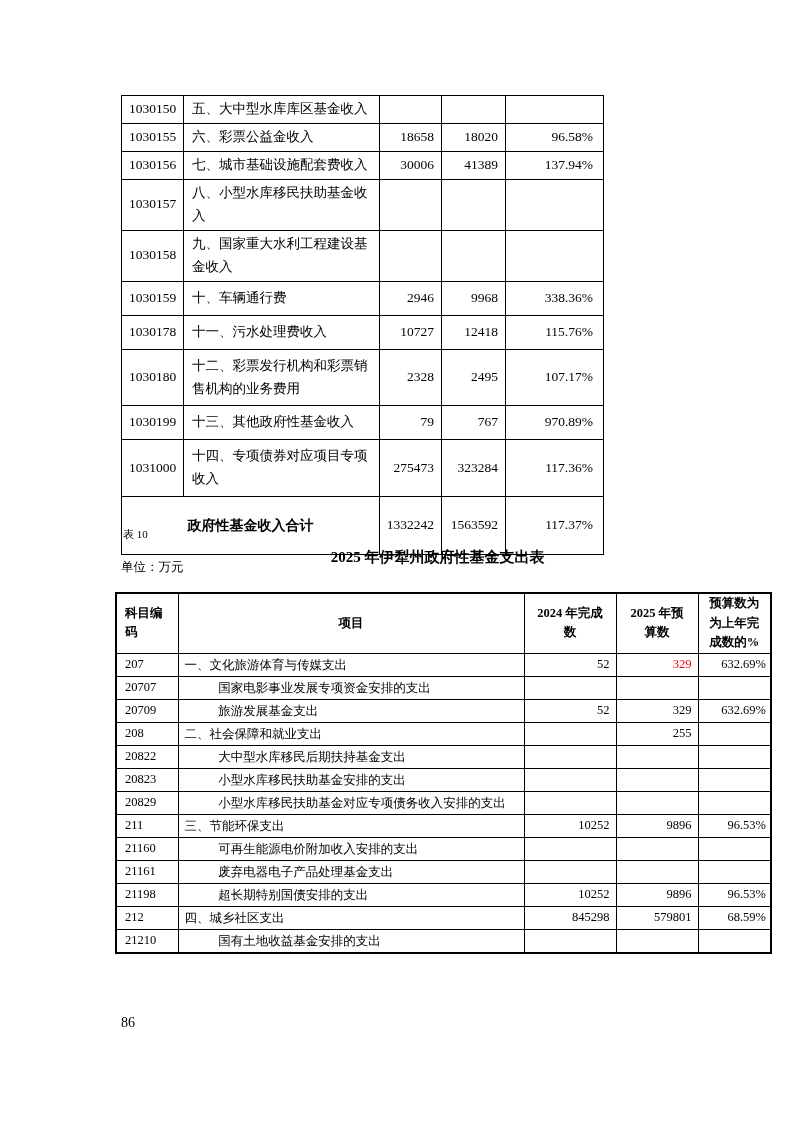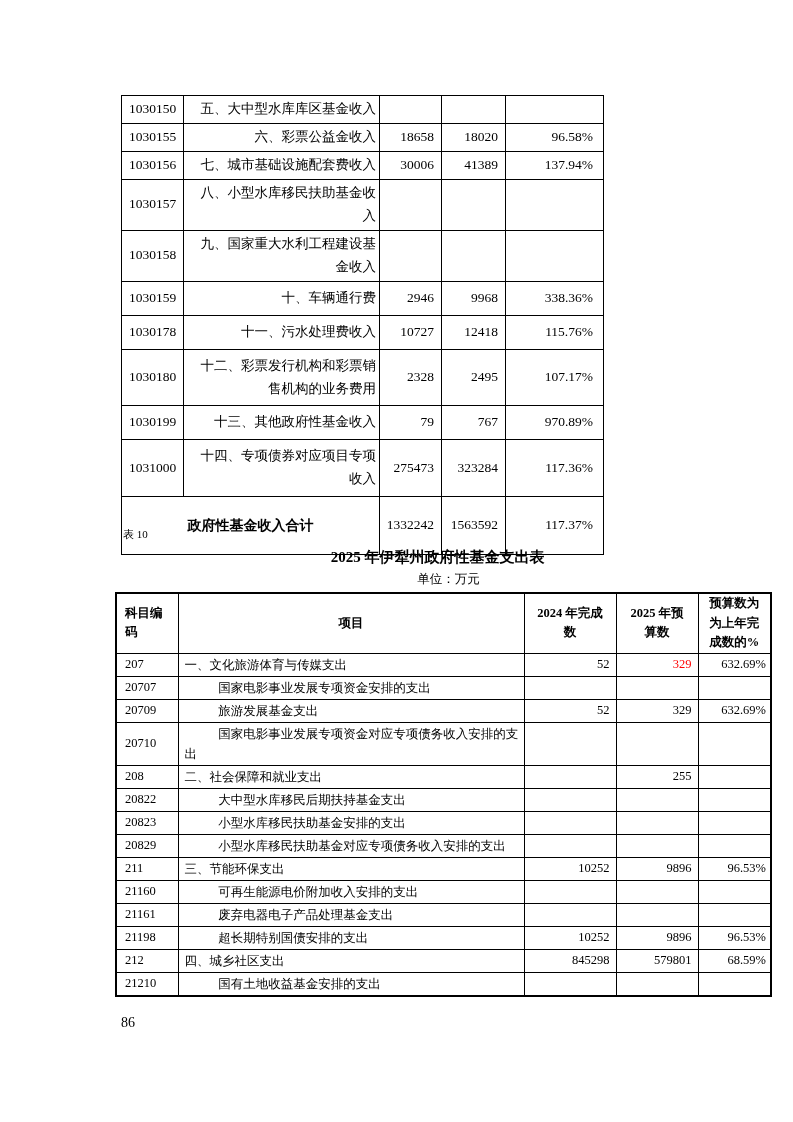--- a/index.html
+++ b/index.html
@@ -18,40 +18,40 @@
   .table-top td {
     border:1px solid #000; font-size:13.5px; vertical-align:middle;
     line-height:1.7; overflow:hidden;
   }
   .table-top col.col-code { width:62px; }
   .table-top col.col-item { width:196px; }
   .table-top col.col-y24  { width:62px; }
   .table-top col.col-y25  { width:64px; }
   .table-top col.col-pct  { width:98px; }
   .table-top td.c-code { text-align:center; }
-  .table-top td.c-item { text-align:right; padding:2px 3px 2px 8px; }
+  .table-top td.c-item { text-align:left; padding:2px 3px 2px 8px; }
   .table-top td.c-num  { text-align:right; padding-right:7px; }
   .table-top td.c-pct  { text-align:right; padding-right:10px; }
   .table-top tr { height:26px; }
   .table-top tr:nth-child(n+6) { height:34px; }
   .table-top tr:nth-child(n+6) td.c-item { padding-top:5px; padding-bottom:5px; }
   .table-top tr.total-row { height:58px; }
   .table-top tr.total-row td.c-label {
     font-weight:bold; text-align:center; font-size:14px;
   }
 
   
   .table10-label { position:absolute; left:123px; top:527px; font-size:11px; }
   .table10-title {
     position:absolute; left:110px; top:548px; width:655px;
     text-align:center; font-size:15px; font-weight:bold;
   }
   .unit-note {
-    position:absolute; left:121px; top:571px; width:655px;
-    text-align:center; font-size:12.5px;
+    position:absolute; left:121px; top:559px; width:655px;
+    text-align:left; font-size:12.5px;
   }
 
   
   .table-bottom {
     position:absolute; left:115px; top:592px; width:655px;
     border-collapse:collapse; table-layout:fixed; border:2px solid #000;
   }
   .table-bottom col.col-code { width:62px; }
   .table-bottom col.col-item { width:346px; }
   .table-bottom col.col-y24  { width:92px; }
@@ -210,27 +210,20 @@
           <td class="c-pct"></td>
         </tr>
         <tr>
           <td class="c-code">20709</td>
           <td class="c-item lvl2">旅游发展基金支出</td>
           <td class="c-num">52</td>
           <td class="c-num">329</td>
           <td class="c-pct">632.69%</td>
         </tr>
         <tr>
-          <td class="c-code">20710</td>
-          <td class="c-item lvl2">国家电影事业发展专项资金对应专项债务收入安排的支出</td>
-          <td class="c-num"></td>
-          <td class="c-num"></td>
-          <td class="c-pct"></td>
-        </tr>
-        <tr>
           <td class="c-code">208</td>
           <td class="c-item">二、社会保障和就业支出</td>
           <td class="c-num"></td>
           <td class="c-num">255</td>
           <td class="c-pct"></td>
         </tr>
         <tr>
           <td class="c-code">20822</td>
           <td class="c-item lvl2">大中型水库移民后期扶持基金支出</td>
           <td class="c-num"></td>

